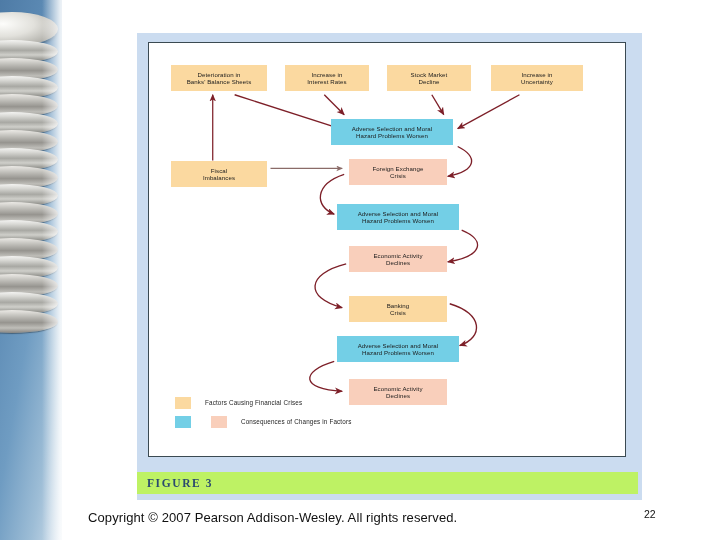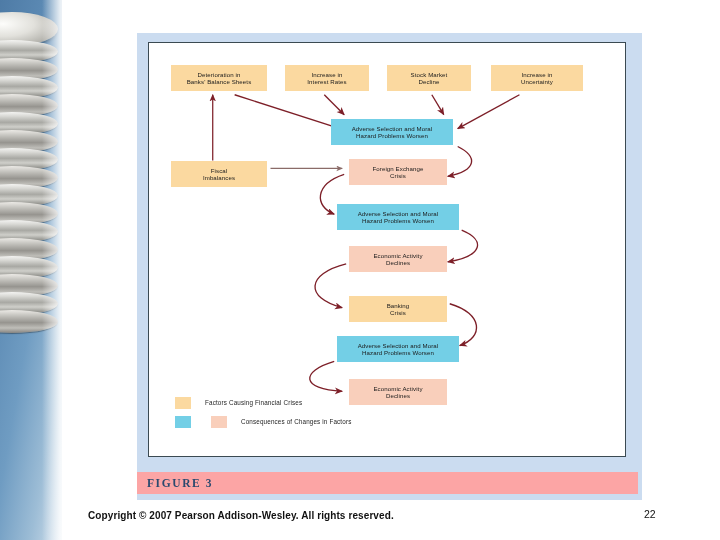--- a/index.html
+++ b/index.html
@@ -67,36 +67,36 @@
   .legend-row{display:flex;align-items:center;height:15px;margin-bottom:4px;}
   .sw{width:16px;height:12px;display:inline-block;}
   .sw-factor{background:#fbd9a0;}
   .sw-blue{background:#73cfe6;}
   .sw-pink{background:#f9cfbb;}
   .legend-label{font-size:6.3px;color:#1e1e1e;letter-spacing:.15px;}
 
   
   #caption{
     position:absolute;left:75px;top:472px;width:501px;height:22px;
-    background:#fca5a5;display:flex;align-items:center;padding-left:10px;
+    background:#bef264;display:flex;align-items:center;padding-left:10px;
     box-sizing:border-box;
   }
   #fig-num{
     font-family:"Liberation Serif", serif;font-weight:bold;font-size:11.5px;
     color:#2b4a6f;letter-spacing:1.6px;margin-right:10px;
   }
   #fig-title{
     font-family:"Liberation Serif", serif;font-weight:bold;font-size:9.6px;
     color:#12243a;letter-spacing:.15px;
   }
 
   
   #footer-copy{
     position:absolute;left:88px;top:510px;
-    font-size:10px;color:#111;letter-spacing:.1px;font-weight:bold;
+    font-size:13px;color:#111;letter-spacing:.1px;
   }
   #footer-page{
     position:absolute;left:644px;top:508px;
     font-size:10.5px;color:#111;
   }
 </style>
 </head>
 <body>
 
 <div id="coin-strip">

